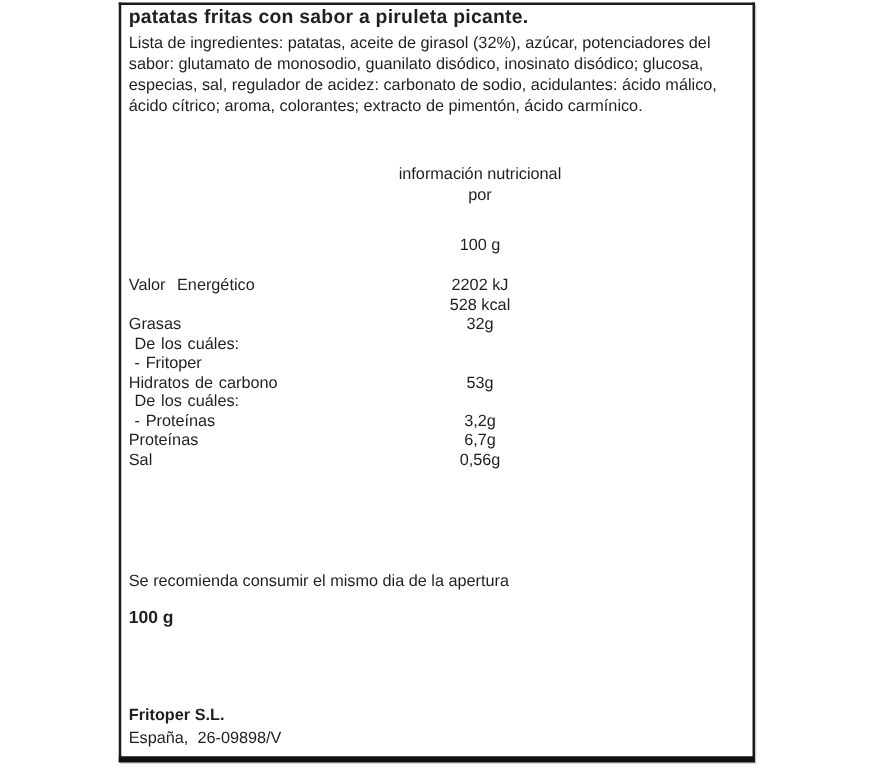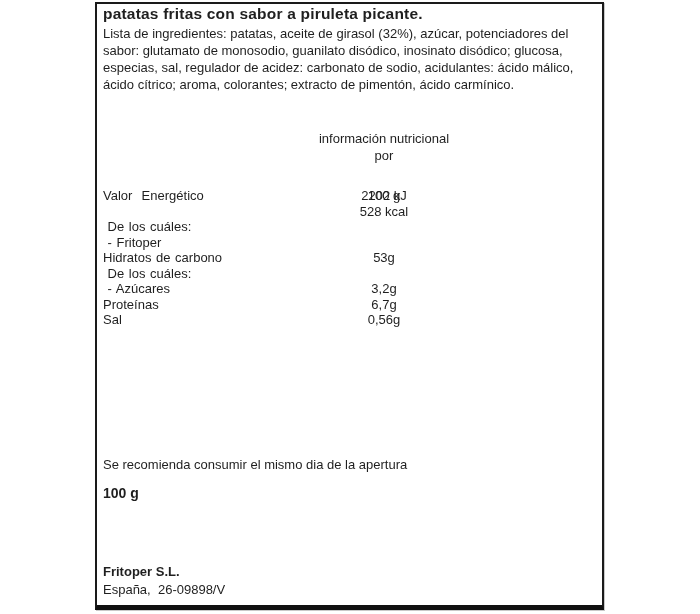--- a/index.html
+++ b/index.html
@@ -59,21 +59,21 @@
     position: absolute;
     left: 205px;
     top: 184px;
     width: 164px;
     text-align: center;
     font-size: 13px;
   }
   .nutri-rows {
     position: absolute;
     left: 0;
-    top: 184px;
+    top: 216px;
     width: 100%;
     font-size: 13px;
   }
   .nutri-row {
     display: flex;
     height: 15.5px;
     align-items: flex-start;
   }
   .nutri-label {
     flex: 0 0 205px;
@@ -139,20 +139,24 @@
       <div class="nutri-row">
         <span class="nutri-label">Valor  Energético</span>
         <span class="nutri-value">2202 kJ</span>
       </div>
 
       <div class="nutri-row">
         <span class="nutri-label"></span>
         <span class="nutri-value">528 kcal</span>
       </div>
 
+      <div class="nutri-row">
+        <span class="nutri-label">Grasas</span>
+        <span class="nutri-value">32g</span>
+      </div>
 
       <div class="nutri-row">
         <span class="nutri-label"> De los cuáles:</span>
         <span class="nutri-value"></span>
       </div>
 
       <div class="nutri-row">
         <span class="nutri-label"> - Fritoper</span>
       </div>
 
@@ -160,21 +164,21 @@
         <span class="nutri-label">Hidratos de carbono</span>
         <span class="nutri-value">53g</span>
       </div>
 
       <div class="nutri-row">
         <span class="nutri-label"> De los cuáles:</span>
         <span class="nutri-value"></span>
       </div>
 
       <div class="nutri-row">
-        <span class="nutri-label"> - Azúcares</span>
+        <span class="nutri-label"> - Proteínas</span>
         <span class="nutri-value">3,2g</span>
       </div>
 
 
       <div class="nutri-row">
         <span class="nutri-label">Proteínas</span>
         <span class="nutri-value">6,7g</span>
       </div>
 
       <div class="nutri-row">

